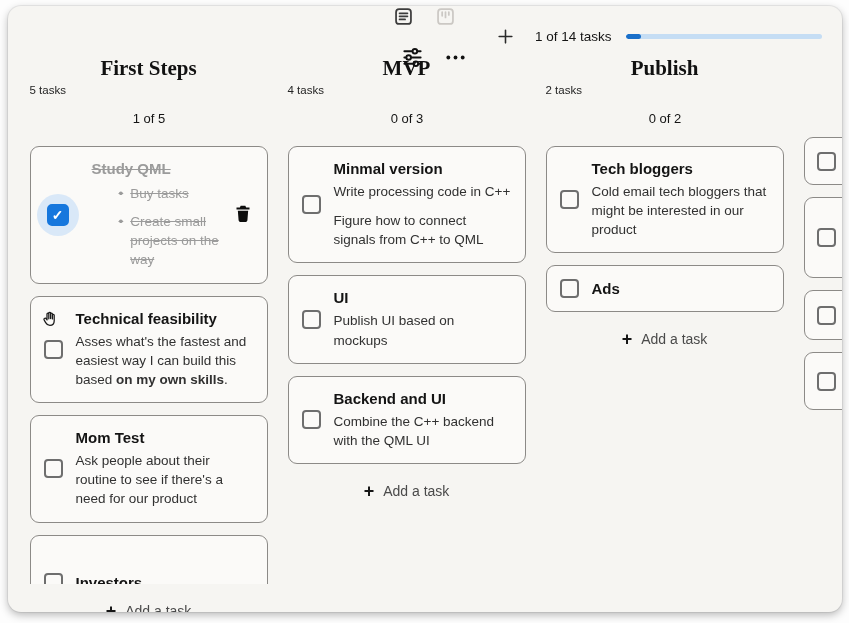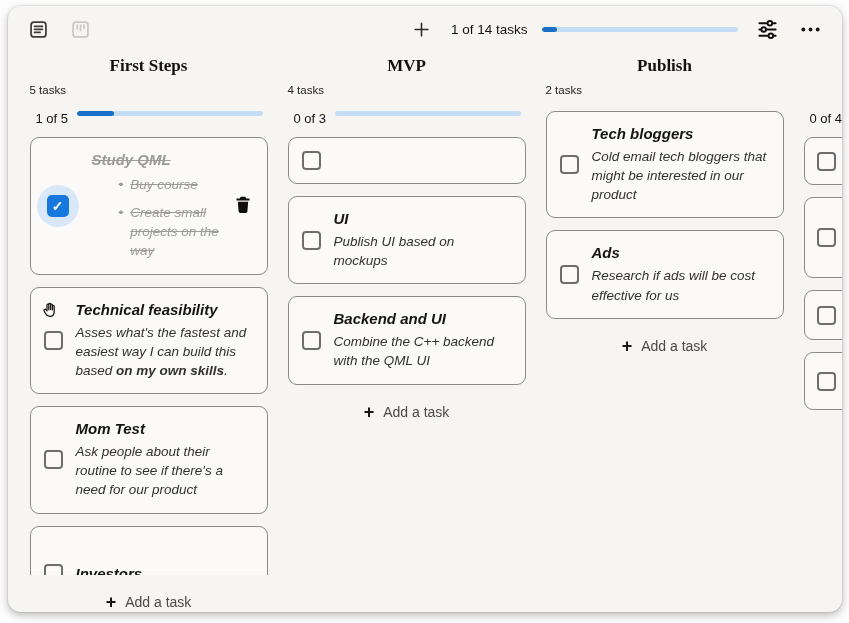--- a/index.html
+++ b/index.html
@@ -10,38 +10,38 @@
     font-family:"Liberation Sans", sans-serif;
     -webkit-font-smoothing:antialiased;
   }
   .window {
     position:relative; width:834px; height:606px; margin:6px auto 0;
     background:#f6f5f2; border-radius:13px;
     box-shadow:0 3px 9px rgba(0,0,0,.28), 0 0 0 1px rgba(0,0,0,.06);
     overflow:hidden;
   }
   
-  .topbar { display:flex; align-items:center; height:46px; padding:0 20px 0 20px; }
+  .topbar { display:flex; align-items:center; height:46px; padding:0 20px 0 20px;flex-direction:column; }
   .icon-btn { background:none; border:none; padding:0; cursor:pointer; display:grid; place-items:center; }
   .view-icons { display:flex; gap:21px; align-items:center; }
   .topbar-center { display:flex; align-items:center; margin-left:auto; }
   .topbar-center .tasks-label { font-size:13.5px; color:#141414; margin:0 14px 0 20px; }
   .pbar { height:5px; border-radius:3px; background:#c5ddf4; overflow:hidden; }
   .pbar.big { width:196px; }
   .pfill { height:100%; background:#1a6fc9; border-radius:3px; }
   .topbar-right { display:flex; align-items:center; gap:20px; margin-left:18px; }
   
   .board { display:flex; gap:20px; padding-left:22px; align-items:flex-start; }
   .column { width:238px; flex:none; display:flex; flex-direction:column; }
   .col-title {
     height:24px; text-align:center; font-family:"Liberation Serif","DejaVu Serif",serif;
-    font-weight:700; font-size:17px; color:#111; margin-top:4px;
+    font-weight:700; font-size:21px; color:#111; margin-top:4px;
   }
   .col-sub { height:16px; text-align:left; font-size:11.5px; color:#242424; margin-top:4px; }
-  .col-progress { display:flex; gap:9px; margin:11px 5px 0 6px; }
+  .col-progress { display:flex; align-items:center; gap:9px; margin:11px 5px 0 6px;flex-direction:column; }
   .col-progress .plabel { font-size:13px; color:#141414; white-space:nowrap; }
   .col-progress .pbar { flex:1; }
   .cards { display:flex; flex-direction:column; gap:12px; margin-top:11px; }
   .cards.clipped { height:438px; overflow:hidden; }
   
   .card {
     position:relative; display:flex; align-items:center; gap:13px;
     padding:13px 14px 13px 13px;
     background:#fbfaf8; border:1px solid #8c8a87; border-radius:9px;
   }
@@ -52,21 +52,21 @@
   }
   .checkbox.checked {
     width:22px; height:22px; background:#1677dd; border-color:#1677dd;
     display:grid; place-items:center; border-radius:5px;
   }
   .checkbox .check { color:#fff; font-size:14px; font-weight:bold; line-height:1; }
   .halo {
     width:42px; height:42px; margin-left:-7px; flex:none;
     border-radius:50%; background:#d9e8f8; display:grid; place-items:center;
   }
-  .card-content { flex:1; min-width:0;font-style:italic; }
+  .card-content { flex:1; min-width:0; }
   .card-title { font-weight:bold; font-size:15px; color:#141414; }
   .card-body { font-size:13.5px; color:#313131; line-height:1.42; margin:5px 0 0; }
   .card-body + .card-body { margin-top:10px; }
   .muted { color:#9b9b9b; text-decoration:line-through; }
   .bullets { list-style:none; margin:8px 0 0 27px; padding:0; display:flex; flex-direction:column; gap:9px;
              font-size:13.5px; line-height:1.4; }
   .bullets li { display:flex; gap:7px; }
   .trash { background:none; border:none; padding:0; cursor:pointer; flex:none; align-self:center; }
   .hand { position:absolute; left:10px; top:13px; }
   .stub { padding:0 0 0 12px; }
@@ -150,21 +150,21 @@
           <div class="halo">
             <button class="checkbox checked">
               <span class="check">✓</span>
             </button>
           </div>
           <div class="card-content">
             <div class="card-title muted">Study QML</div>
             <ul class="bullets muted">
               <li>
                 <span>•</span>
-                <span>Buy course</span>
+                <span>Buy tasks</span>
               </li>
               <li>
                 <span>•</span>
                 <span>Create small projects on the way</span>
               </li>
             </ul>
           </div>
           <button class="trash">
             <svg width="20" height="21" viewBox="0 0 24 24" fill="#0d0d0d">
               <path d="M9.2 2.8h5.6l1 2.1h4v2.2H4.2V4.9h4l1-2.1z"></path>
@@ -214,20 +214,25 @@
       <div class="col-progress">
         <span class="plabel">0 of 3</span>
         <div class="pbar">
           <div class="pfill" style="width: 0%;"></div>
         </div>
       </div>
 
       <div class="cards">
         <div class="card">
           <button class="checkbox"></button>
+          <div class="card-content">
+            <div class="card-title">Minmal version</div>
+            <p class="card-body">Write processing code in C++</p>
+            <p class="card-body">Figure how to connect signals from C++ to QML</p>
+          </div>
         </div>
 
         <div class="card">
           <button class="checkbox"></button>
           <div class="card-content">
             <div class="card-title">UI</div>
             <p class="card-body">Publish UI based on mockups</p>
           </div>
         </div>
 
@@ -242,35 +247,40 @@
 
       <button class="add-task">
         <span class="plus">+</span>
         <span>Add a task</span>
       </button>
     </div>
 
     <div class="column">
       <div class="col-title">Publish</div>
       <div class="col-sub">2 tasks</div>
+      <div class="col-progress">
+        <span class="plabel">0 of 2</span>
+        <div class="pbar">
+          <div class="pfill" style="width: 0%;"></div>
+        </div>
+      </div>
 
       <div class="cards">
         <div class="card">
           <button class="checkbox"></button>
           <div class="card-content">
             <div class="card-title">Tech bloggers</div>
             <p class="card-body">Cold email tech bloggers that might be interested in our product</p>
           </div>
         </div>
 
         <div class="card">
           <button class="checkbox"></button>
           <div class="card-content">
             <div class="card-title">Ads</div>
-            <p class="card-body">Research if ads will be cost effective for us</p>
           </div>
         </div>
       </div>
 
       <button class="add-task">
         <span class="plus">+</span>
         <span>Add a task</span>
       </button>
     </div>
 

